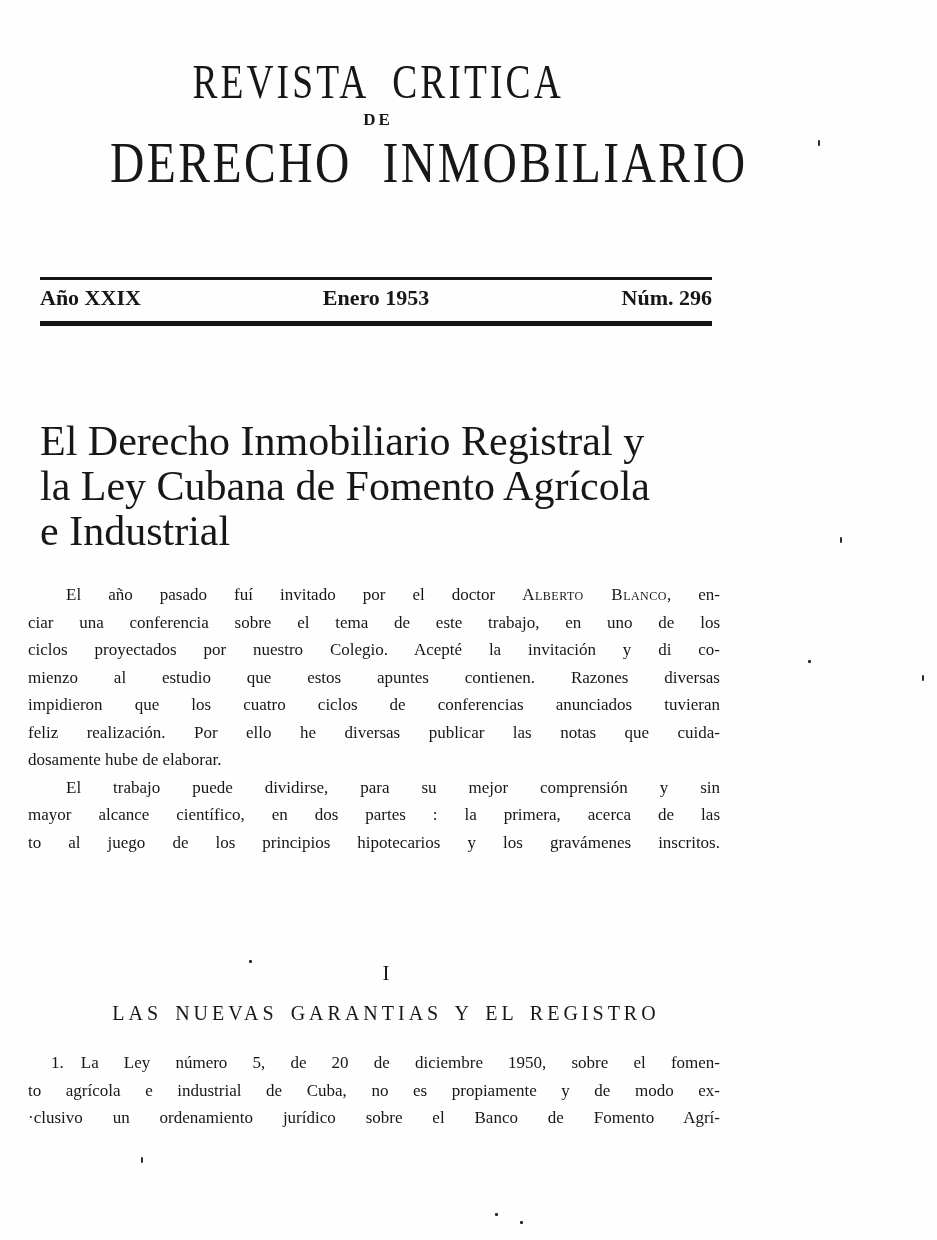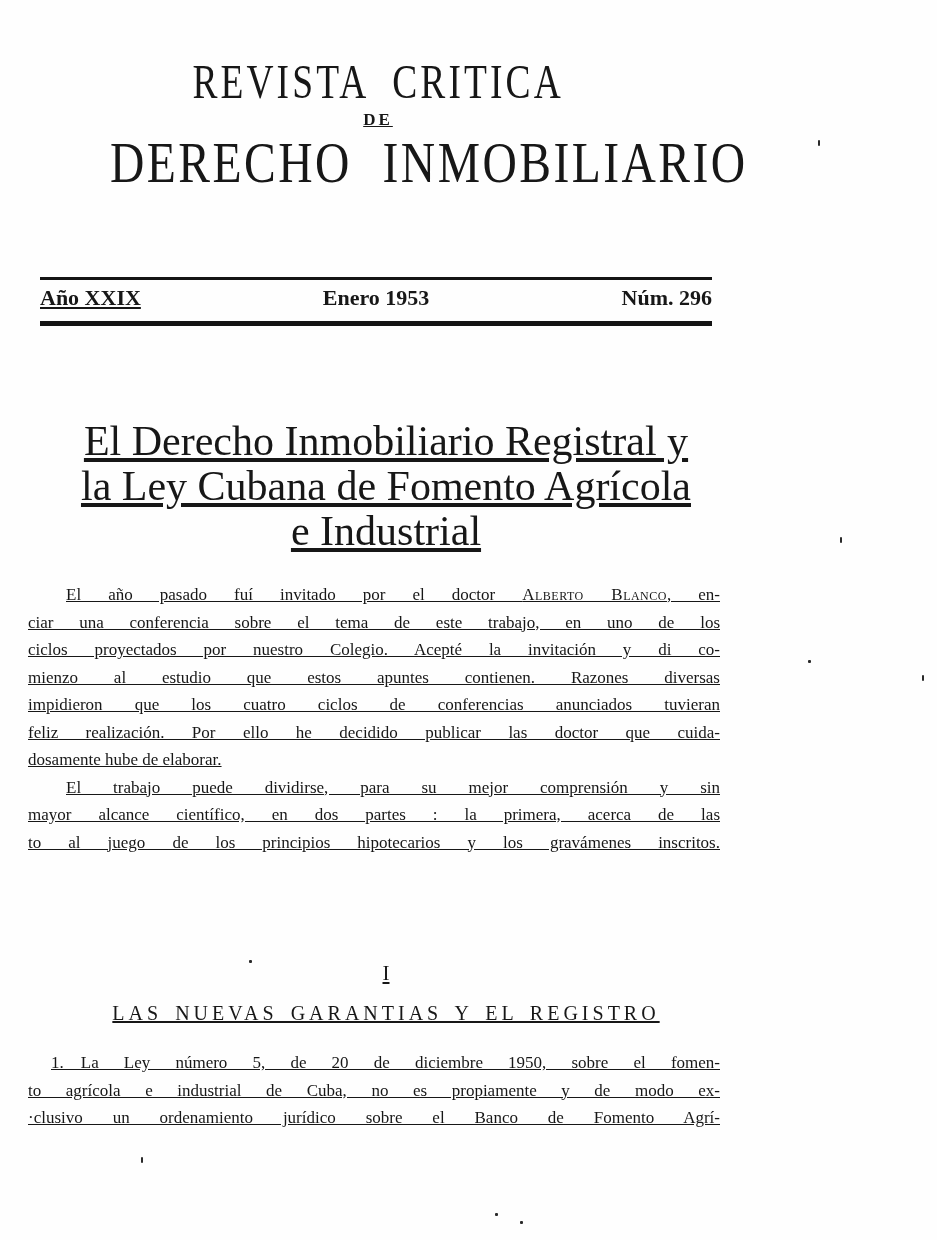--- a/index.html
+++ b/index.html
@@ -1,20 +1,20 @@
 <!DOCTYPE html>
 <html><head>
 <meta charset="utf-8">
 <style>
   html,body{margin:0;padding:0;background:#ffffff;}
   .page{
     position:relative;width:937px;height:1240px;background:#fefefe;
     overflow:hidden;font-family:"Liberation Serif","DejaVu Serif",serif;color:#171717;
   }
-  .abs{position:absolute;text-decoration:underline;}
+  .abs{position:absolute;}
   .center{text-align:center;}
   .nowrap{white-space:nowrap;}
   .squeeze{display:inline-block;transform-origin:50% 50%;}
 
   
   #masthead-top{top:58px;left:40px;width:676px;font-size:48px;line-height:1;letter-spacing:4px;word-spacing:16px;}
   #masthead-top .squeeze{transform:scaleX(.78);}
   #masthead-de{top:110px;left:40px;width:676px;font-size:17px;letter-spacing:3px;font-weight:bold;}
   #masthead-main{top:134px;left:40px;width:676px;font-size:58px;line-height:1;letter-spacing:3px;word-spacing:20px;}
   #masthead-main .squeeze{transform:scaleX(.82);}
@@ -23,21 +23,21 @@
   
   .rule{left:40px;width:672px;background:#141414;}
   #rule-top{top:277px;height:3px;}
   #rule-bottom{top:321px;height:5px;}
   #issue-row{top:285px;left:40px;width:672px;height:30px;font-size:22px;font-weight:bold;}
   #issue-row .mid{position:absolute;left:50%;transform:translateX(-50%);}
   #issue-row .right{position:absolute;right:0;}
 
   
   #article-title{top:419px;left:40px;width:692px;font-size:42px;line-height:45px;}
-  #article-title .tline{white-space:nowrap;text-align:center;}
+  #article-title .tline{white-space:nowrap;}
 
   
   .bodyblock{left:28px;width:692px;font-size:17px;line-height:27.5px;}
   #body-1{top:581px;}
   #body-2{top:1049px;}
   .line{text-align:justify;text-align-last:justify;}
   .line.short{text-align-last:left;}
   .sc{font-variant:small-caps;letter-spacing:.5px;}
 
   
@@ -76,21 +76,21 @@
       <div class="tline">e Industrial</div>
     </div>
 
   <div id="body-1" class="abs bodyblock">
       <div class="paragraph">
         <div class="line" style="text-indent: 38px;"><span>El año pasado fuí invitado por el doctor </span><span class="sc">Alberto Blanco</span><span>, en-</span></div>
         <div class="line"><span>ciar una conferencia sobre el tema de este trabajo, en uno de los</span></div>
         <div class="line"><span>ciclos proyectados por nuestro Colegio. Acepté la invitación y di co-</span></div>
         <div class="line"><span>mienzo al estudio que estos apuntes contienen. Razones diversas</span></div>
         <div class="line"><span>impidieron que los cuatro ciclos de conferencias anunciados tuvieran</span></div>
-        <div class="line"><span>feliz realización. Por ello he decidido publicar las doctor que cuida-</span></div>
+        <div class="line"><span>feliz realización. Por ello he diversas publicar las notas que cuida-</span></div>
         <div class="line short"><span>dosamente hube de elaborar.</span></div>
       </div>
       <div class="paragraph">
         <div class="line" style="text-indent: 38px;"><span>El trabajo puede dividirse, para su mejor comprensión y sin</span></div>
         <div class="line"><span>mayor alcance científico, en dos partes : la primera, acerca de las</span></div>
         <div class="line"><span>to al juego de los principios hipotecarios y los gravámenes inscritos.</span></div>
       </div>
     </div>
 
   <div id="section-numeral" class="abs center">I</div>

